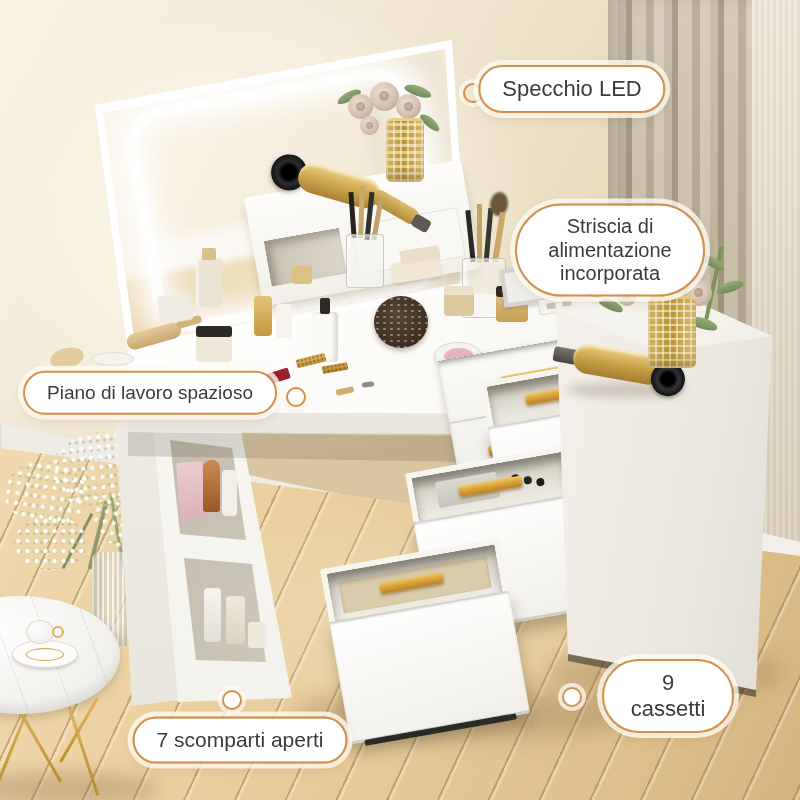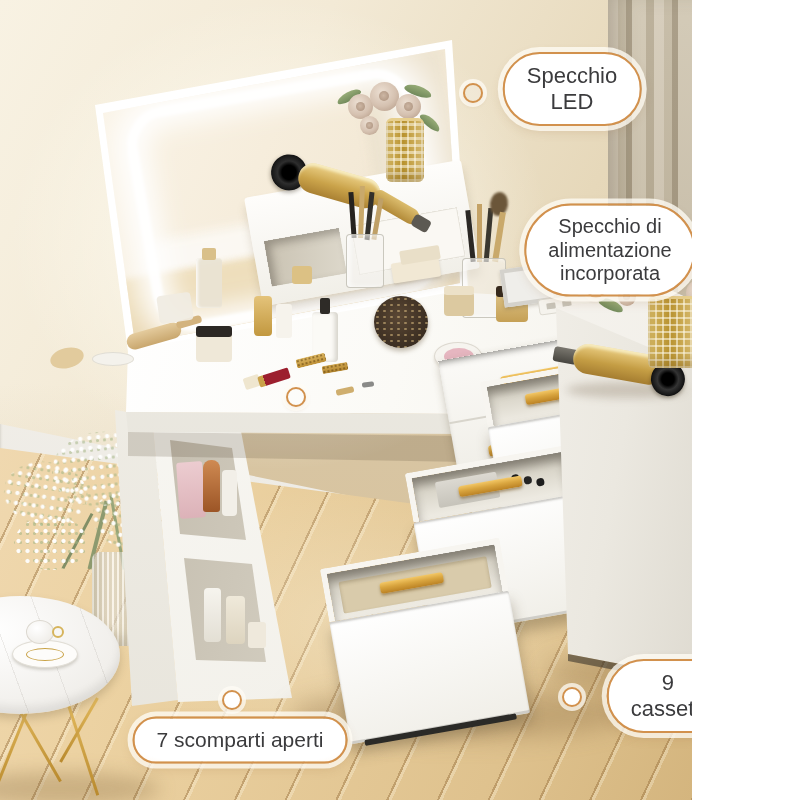--- a/index.html
+++ b/index.html
@@ -1,21 +1,21 @@
 <!DOCTYPE html>
 <html style="--accent: #d2914d; --pill-fill-edge: #f7d8b2; --pill-text: #3b3b3d; --gold: #d9a53f; --wall: #eee3c9; --floor-wood: #ecd2a4; --furniture-white: #fbfaf6;"><head>
 <meta charset="utf-8">
 <style>
   :root{
     --accent:#d2914d; --pill-fill-edge:#f7d8b2; --pill-text:#3b3b3d;
     --gold:#d9a53f; --wall:#eee3c9; --floor-wood:#ecd2a4; --furniture-white:#fbfaf6;
   }
   *{margin:0;padding:0;box-sizing:border-box}
   body{font-family:"Liberation Sans",sans-serif;background:#fff}
-  .scene{position:relative;width:692px;height:800px;overflow:hidden;background:#fde047}
+  .scene{position:relative;width:800px;height:800px;overflow:hidden;background:#fde047}
   .a{position:absolute}
   .c{position:absolute;inset:0}
   .el{border-radius:50%}
   
   .pill{
     position:absolute;z-index:60;transform:translate(-50%,-50%);
     display:flex;align-items:center;justify-content:center;text-align:center;
     padding:9px 22px;border-radius:999px;border:2px solid var(--accent);
     background:radial-gradient(120% 150% at 50% 42%,#ffffff 46%,#fdf0e0 72%,var(--pill-fill-edge) 100%);
     box-shadow:0 0 0 5px rgba(255,252,245,.78),0 4px 12px rgba(150,100,50,.25);
@@ -305,22 +305,25 @@
   <div class="marker marker--hollow" style="left:473px;top:93px"></div>
   <div class="marker" style="left:596px;top:288px"></div>
   <div class="marker marker--hollow" style="left:296px;top:397px"></div>
   <div class="marker" style="left:232px;top:700px"></div>
   <div class="marker" style="left:572px;top:697px"></div>
 
   <div class="pill" style="left:572px;top:89px;font-size:22px">
     <span>Specchio LED</span>
   </div>
   <div class="pill" style="left:610px;top:250px;font-size:20px">
-    <span>Specchio di
+    <span>Striscia di
 alimentazione incorporata</span>
+  </div>
+  <div class="pill" style="left:150px;top:393px;font-size:19px">
+    <span>Piano di lavoro spazioso</span>
   </div>
   <div class="pill" style="left:240px;top:740px;font-size:21px">
     <span>7 scomparti aperti</span>
   </div>
   <div class="pill" style="left:668px;top:696px;font-size:22px">
     <span>9 cassetti</span>
   </div>
 
 </div>
 

